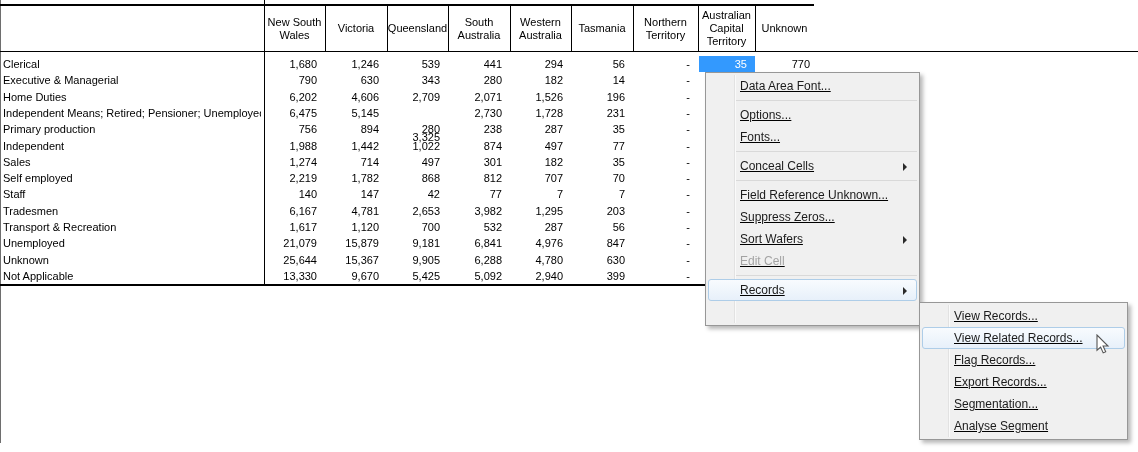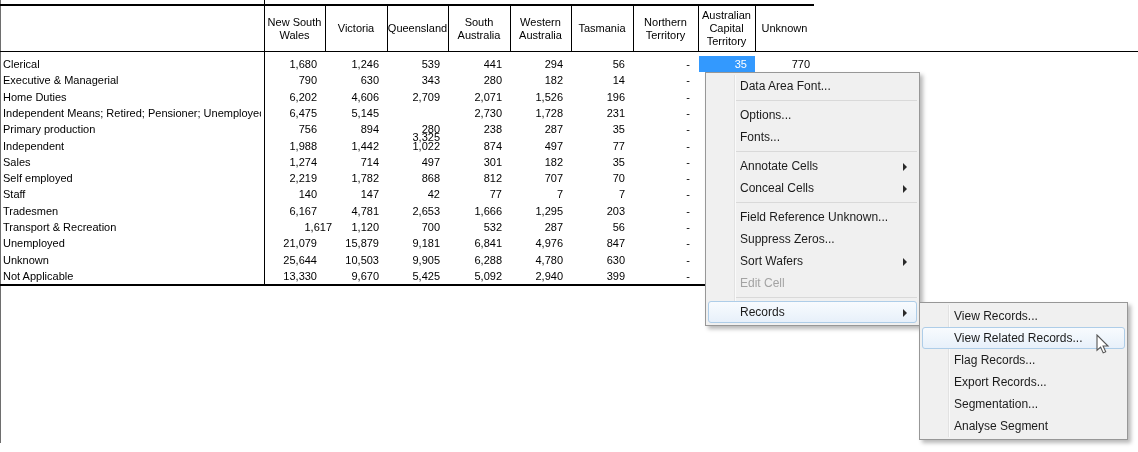--- a/index.html
+++ b/index.html
@@ -25,21 +25,21 @@
   .cell.num{text-align:right;padding-right:8px;box-sizing:border-box;}
   .cell.label{left:3px;width:258px;overflow:hidden;}
   .cell.selected{background:var(--sel-bg,#3399FE);color:var(--sel-fg,#fff);}
   .cell.unknown-col{padding-right:4px;}
 
   
   .menu{
     position:absolute;background:var(--menu-bg,#F0F0F0);
     border:1px solid var(--menu-border,#979797);
     box-shadow:3px 3px 4px rgba(0,0,0,0.28);
-    padding:2px 0;box-sizing:border-box;
+    padding:2px 0;box-sizing:border-box;text-decoration:underline;
   }
   .menu::before{content:"";position:absolute;top:2px;bottom:2px;left:28px;width:1px;background:#E2E2E2;}
   .menu::after {content:"";position:absolute;top:2px;bottom:2px;left:29px;width:1px;background:#FAFAFA;}
   .menu-item{
     position:relative;height:22px;line-height:20px;margin:0 2px;
     padding-left:31px;font-size:12px;color:#1b1b1b;
     border:1px solid transparent;border-radius:3px;box-sizing:border-box;
     z-index:1;white-space:nowrap;
   }
   .menu-item.disabled{color:#a3a3a3;}
@@ -160,43 +160,43 @@
       <div class="cell num" style="top: 186.4px; left: 325px; width: 62px;">147</div>
       <div class="cell num" style="top: 186.4px; left: 387px; width: 61px;">42</div>
       <div class="cell num" style="top: 186.4px; left: 448px; width: 62px;">77</div>
       <div class="cell num" style="top: 186.4px; left: 510px; width: 61px;">7</div>
       <div class="cell num" style="top: 186.4px; left: 571px; width: 62px;">7</div>
       <div class="cell num" style="top: 186.4px; left: 633px; width: 65px;">-</div>
       <div class="cell label" style="top: 202.7px;">Tradesmen</div>
       <div class="cell num" style="top: 202.7px; left: 264px; width: 61px;">6,167</div>
       <div class="cell num" style="top: 202.7px; left: 325px; width: 62px;">4,781</div>
       <div class="cell num" style="top: 202.7px; left: 387px; width: 61px;">2,653</div>
-      <div class="cell num" style="top: 202.7px; left: 448px; width: 62px;">1,666</div>
+      <div class="cell num" style="top: 202.7px; left: 448px; width: 62px;">3,982</div>
       <div class="cell num" style="top: 202.7px; left: 510px; width: 61px;">1,295</div>
       <div class="cell num" style="top: 202.7px; left: 571px; width: 62px;">203</div>
       <div class="cell num" style="top: 202.7px; left: 633px; width: 65px;">-</div>
       <div class="cell label" style="top: 219px;">Transport &amp; Recreation</div>
-      <div class="cell num" style="top: 219px; left: 264px; width: 61px; margin-left: 15px;">1,617</div>
+      <div class="cell num" style="top: 219px; left: 264px; width: 61px;">1,617</div>
       <div class="cell num" style="top: 219px; left: 325px; width: 62px;">1,120</div>
       <div class="cell num" style="top: 219px; left: 387px; width: 61px;">700</div>
       <div class="cell num" style="top: 219px; left: 448px; width: 62px;">532</div>
       <div class="cell num" style="top: 219px; left: 510px; width: 61px;">287</div>
       <div class="cell num" style="top: 219px; left: 571px; width: 62px;">56</div>
       <div class="cell num" style="top: 219px; left: 633px; width: 65px;">-</div>
       <div class="cell label" style="top: 235.3px;">Unemployed</div>
       <div class="cell num" style="top: 235.3px; left: 264px; width: 61px;">21,079</div>
       <div class="cell num" style="top: 235.3px; left: 325px; width: 62px;">15,879</div>
       <div class="cell num" style="top: 235.3px; left: 387px; width: 61px;">9,181</div>
       <div class="cell num" style="top: 235.3px; left: 448px; width: 62px;">6,841</div>
       <div class="cell num" style="top: 235.3px; left: 510px; width: 61px;">4,976</div>
       <div class="cell num" style="top: 235.3px; left: 571px; width: 62px;">847</div>
       <div class="cell num" style="top: 235.3px; left: 633px; width: 65px;">-</div>
       <div class="cell label" style="top: 251.6px;">Unknown</div>
       <div class="cell num" style="top: 251.6px; left: 264px; width: 61px;">25,644</div>
-      <div class="cell num" style="top: 251.6px; left: 325px; width: 62px;">10,503</div>
+      <div class="cell num" style="top: 251.6px; left: 325px; width: 62px;">15,367</div>
       <div class="cell num" style="top: 251.6px; left: 387px; width: 61px;">9,905</div>
       <div class="cell num" style="top: 251.6px; left: 448px; width: 62px;">6,288</div>
       <div class="cell num" style="top: 251.6px; left: 510px; width: 61px;">4,780</div>
       <div class="cell num" style="top: 251.6px; left: 571px; width: 62px;">630</div>
       <div class="cell num" style="top: 251.6px; left: 633px; width: 65px;">-</div>
       <div class="cell label" style="top: 267.9px;">Not Applicable</div>
       <div class="cell num" style="top: 267.9px; left: 264px; width: 61px;">13,330</div>
       <div class="cell num" style="top: 267.9px; left: 325px; width: 62px;">9,670</div>
       <div class="cell num" style="top: 267.9px; left: 387px; width: 61px;">5,425</div>
       <div class="cell num" style="top: 267.9px; left: 448px; width: 62px;">5,092</div>
@@ -204,21 +204,20 @@
       <div class="cell num" style="top: 267.9px; left: 571px; width: 62px;">399</div>
       <div class="cell num" style="top: 267.9px; left: 633px; width: 65px;">-</div>
     </div>
 
   <div id="context-menu" class="menu">
       <div class="menu-item">Data Area Font...</div>
       <div class="menu-sep"></div>
       <div class="menu-item">Options...</div>
       <div class="menu-item">Fonts...</div>
       <div class="menu-sep"></div>
-      <div class="menu-item">Annotate Cells<span class="arrow"></span></div>
       <div class="menu-item">Conceal Cells<span class="arrow"></span></div>
       <div class="menu-sep"></div>
       <div class="menu-item">Field Reference Unknown...</div>
       <div class="menu-item">Suppress Zeros...</div>
       <div class="menu-item">Sort Wafers<span class="arrow"></span></div>
       <div class="menu-item disabled">Edit Cell</div>
       <div class="menu-sep"></div>
       <div class="menu-item highlight">Records<span class="arrow"></span></div>
     </div>
 

